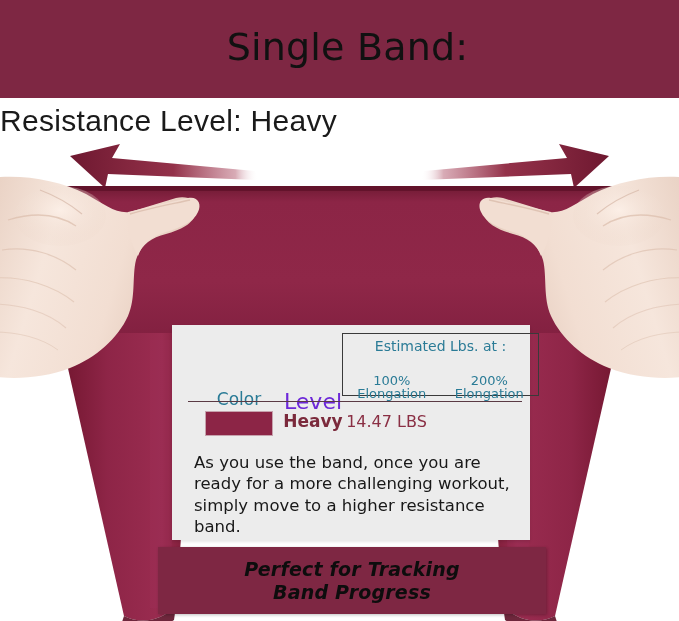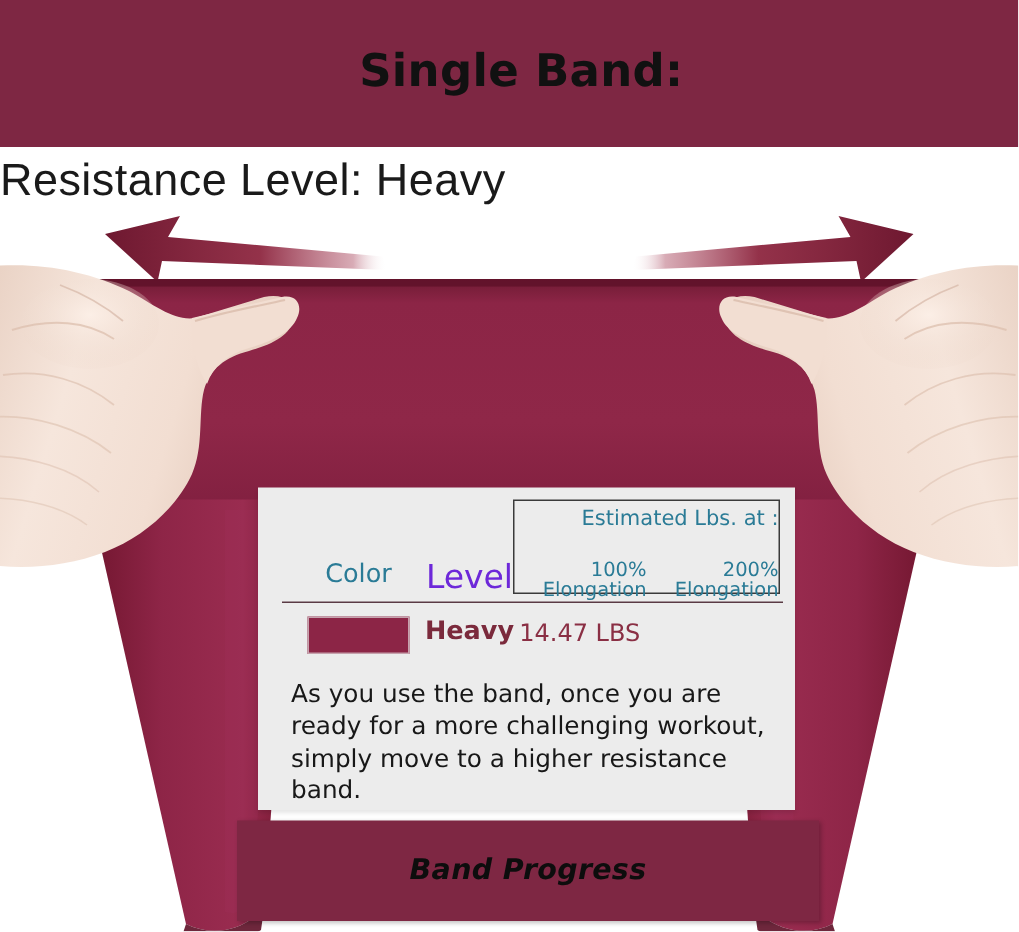--- a/index.html
+++ b/index.html
@@ -13,21 +13,21 @@
   #stage{position:relative;width:679px;height:621px;overflow:hidden;background:#fff;}
 
   
   .header-banner{
     position:absolute;left:0;top:0;width:679px;height:98px;
     background:#7e2743;
     display:flex;flex-direction:column;align-items:center;justify-content:center;
     box-sizing:border-box;
   }
   .header-line1{
-    font-size:30px;font-weight:700;color:#111111;
+    font-size:38px;font-weight:400;color:#111111;
     letter-spacing:0.2px;line-height:1.05;margin-bottom:2px;
     font-family:"DejaVu Sans", sans-serif;
     margin-left:16px;
   }
   .header-line2{
     font-size:25px;font-weight:bold;color:#6f8fb8;
     letter-spacing:0.1px;line-height:1.1;
     font-family:"DejaVu Sans", sans-serif;
   }
 
@@ -50,40 +50,40 @@
   
   .info-panel{
     position:absolute;left:172px;top:325px;width:358px;height:215px;
     background:#ececec;
     box-sizing:border-box;
     box-shadow:0 2px 3px rgba(0,0,0,0.10);
   }
   .table-wrap{position:relative;padding:0;}
 
   .est-box{
-    position:absolute;left:170px;top:8px;width:178px;height:63px;
+    position:absolute;left:170px;top:8px;width:197px;height:63px;
     border:1px solid #3a3a3a;
     box-sizing:border-box;
-    text-align:right;
+    text-align:center;
     background:transparent;
   }
   .est-title{
     font-size:14px;color:#2a7b96;line-height:1.05;
     margin-top:5px;font-family:"DejaVu Sans",sans-serif;
   }
   .est-cols{
     display:flex;margin-top:20px;
   }
   .est-col{
     flex:1;font-size:13px;color:#2a7b96;line-height:1.05;
     font-family:"DejaVu Sans",sans-serif;
   }
 
   .hdr-row{
-    position:absolute;left:0;top:48px;width:358px;height:26px;
+    position:absolute;left:0;top:64px;width:358px;height:26px;
   }
   .hdr-color{
     position:absolute;left:24px;top:0;width:86px;text-align:center;
     font-size:17px;color:#2a7b96;font-family:"DejaVu Sans",sans-serif;
   }
   .hdr-level{
     position:absolute;left:110px;top:0;width:62px;text-align:center;
     font-size:22px;color:#6d28d9;font-family:"DejaVu Sans",sans-serif;
   }
 
@@ -294,16 +294,17 @@
         <div class="swatch" style="background: rgb(140, 37, 70);"></div>
         <div class="cell-level">Heavy</div>
         <div class="cell-100">14.47 LBS</div>
       </div>
 
       <div class="panel-note">As you use the band, once you are ready for a more challenging workout, simply move to a higher resistance band.</div>
     </div>
   </div>
 
   <div class="bottom-banner" style="background: rgb(126, 39, 67);">
+    <div class="bb-line">Perfect for Tracking</div>
     <div class="bb-line">Band Progress</div>
   </div>
 
 </div>
 
 </body></html>

